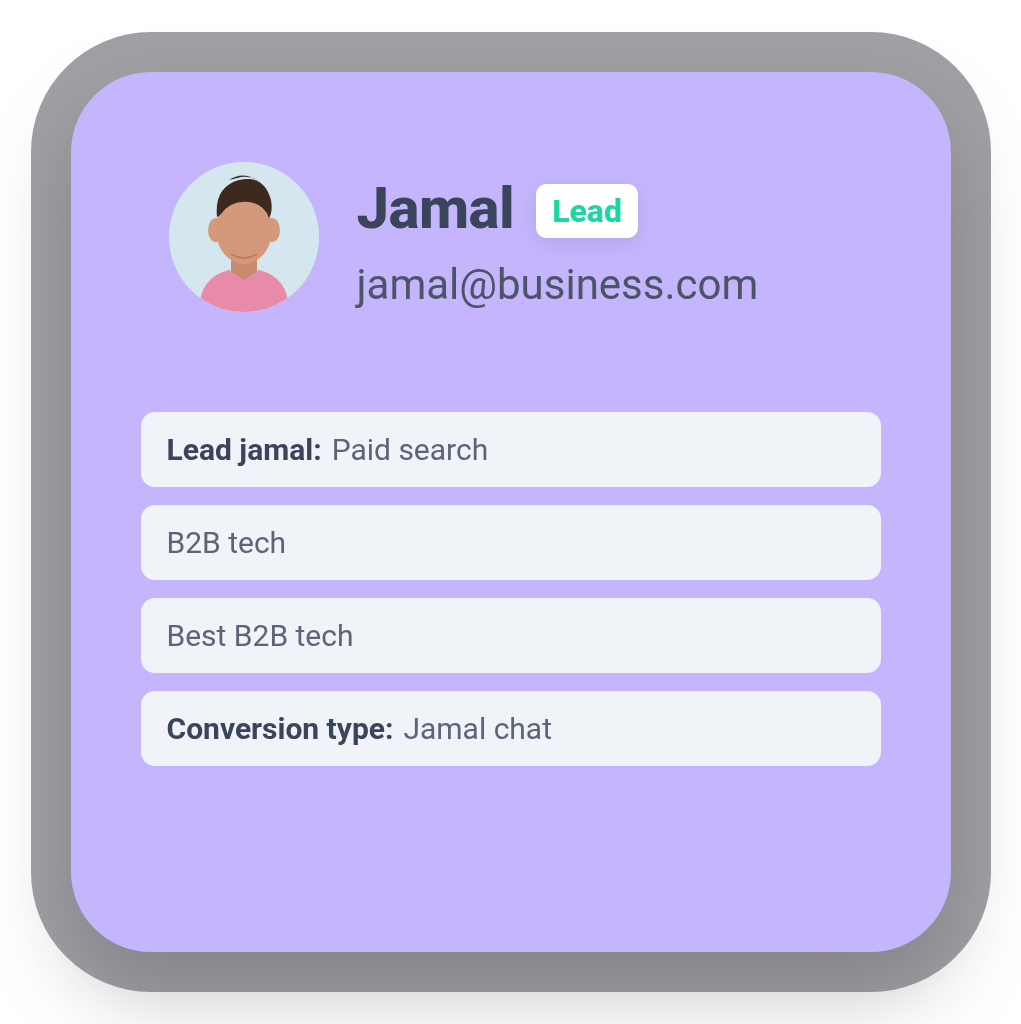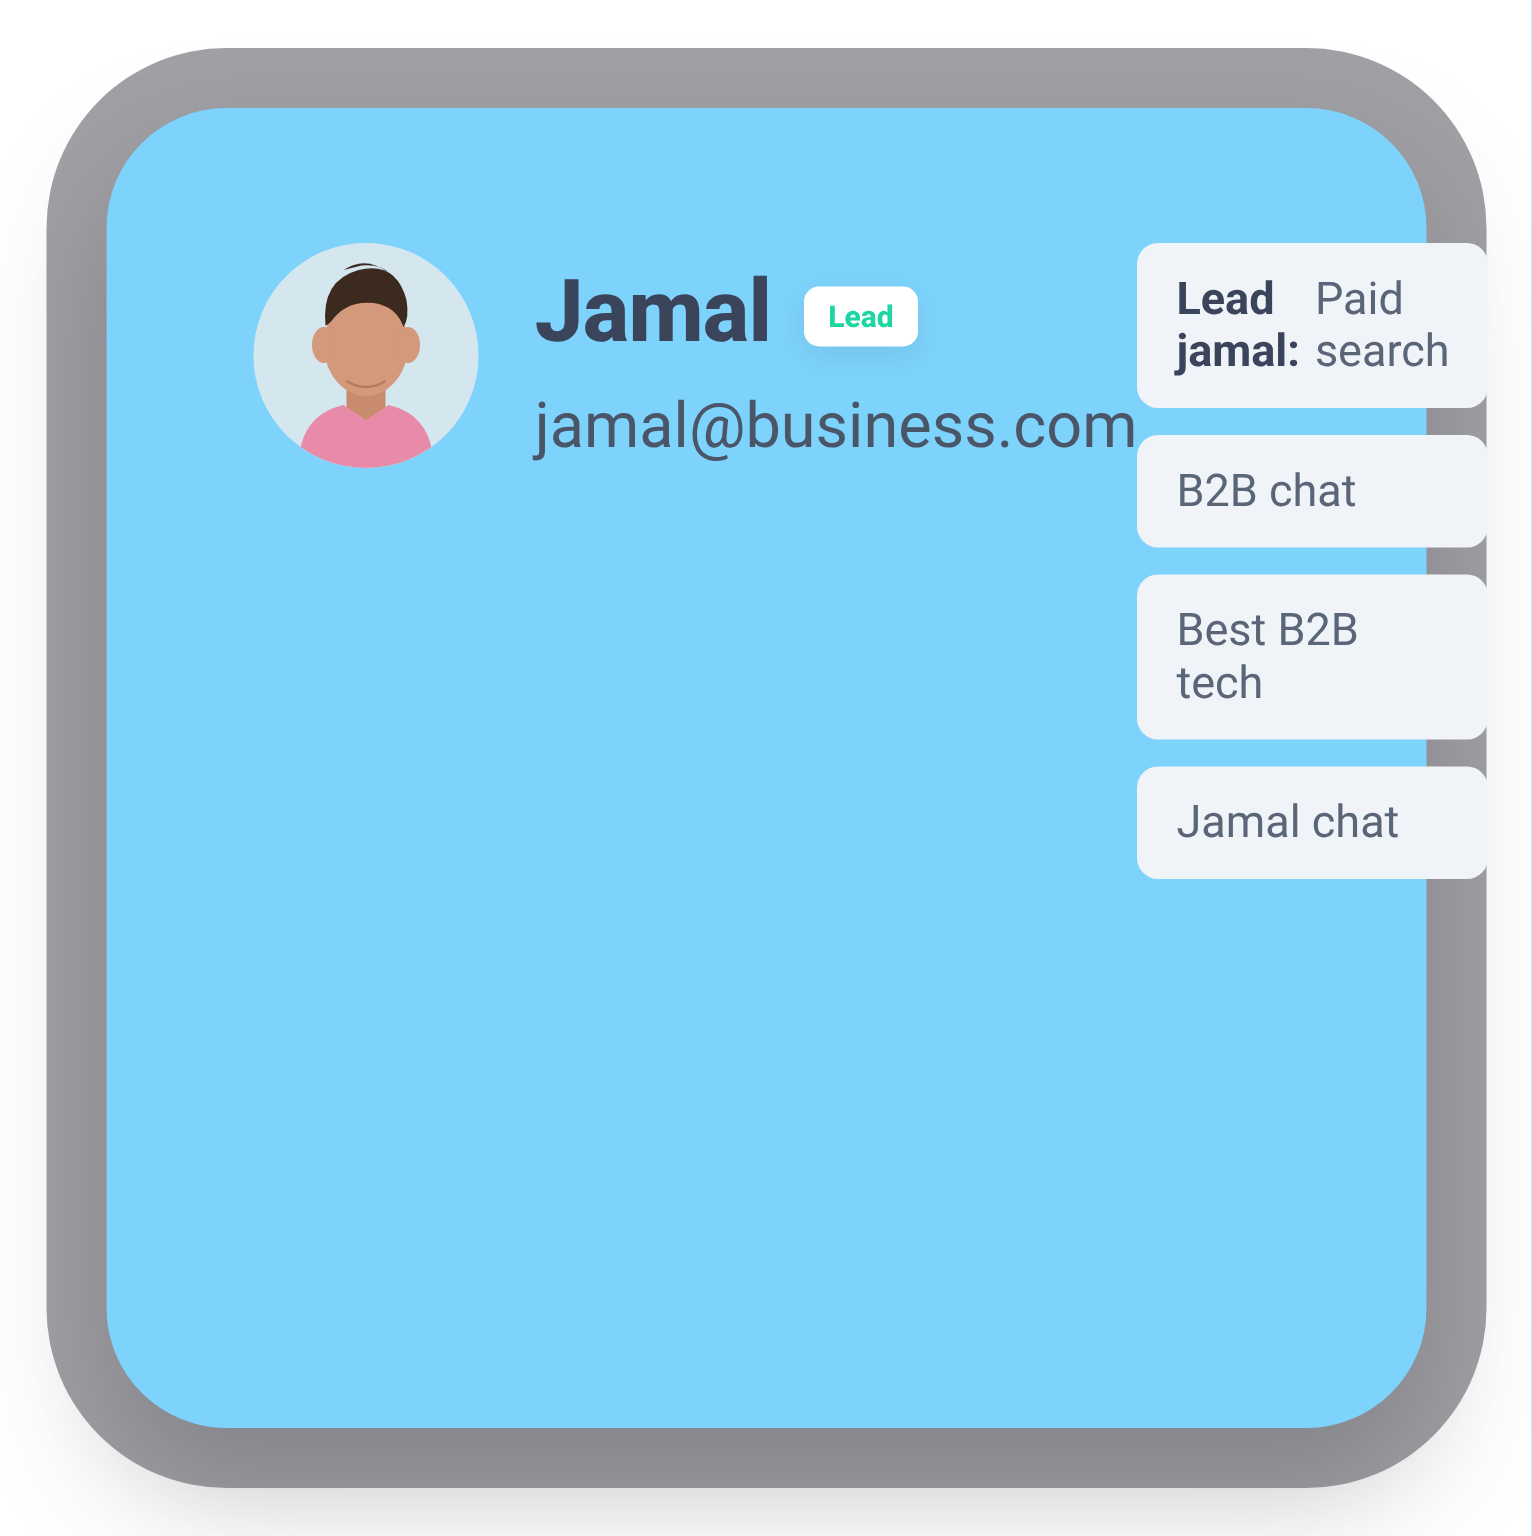--- a/index.html
+++ b/index.html
@@ -12,26 +12,26 @@
       background: transparent;
       width: 1021px;
       height: 1024px;
       display: flex;
       align-items: center;
       justify-content: center;
     }
     .card {
       width: 880px;
       height: 880px;
-      background: #7dd3fc;
+      background: #c4b5fd;
       border-radius: 80px;
       box-shadow: 0 0 0 40px rgba(80, 80, 90, 0.55), 0 40px 80px rgba(80, 80, 90, 0.35);
       padding: 90px 70px 70px 70px;
       display: flex;
-      flex-direction: row;
+      flex-direction: column;
     }
     .header {
       display: flex;
       align-items: flex-start;
       gap: 38px;
       margin-left: 28px;
       margin-bottom: 100px;
     }
     .avatar {
       width: 150px;
@@ -61,21 +61,21 @@
     .name {
       font-size: 58px;
       font-weight: 800;
       color: #3a445a;
       letter-spacing: -0.5px;
     }
     .badge {
       background: #ffffff;
       color: #1dd6a3;
       font-weight: 800;
-      font-size: 20px;
+      font-size: 32px;
       padding: 8px 16px;
       border-radius: 10px;
       box-shadow: 0 6px 20px rgba(0, 0, 0, 0.08);
       margin-top: 6px;
     }
     .email {
       font-size: 42px;
       font-weight: 400;
       color: #4a5568;
     }
@@ -135,22 +135,23 @@
       <div class="email">jamal@business.com</div>
     </div>
   </div>
 
   <div class="info-list">
     <div class="info-row">
       <span class="info-label">Lead jamal:</span>
       <span class="info-value">Paid search</span>
     </div>
     <div class="info-row">
-      <span class="info-value">B2B chat</span>
+      <span class="info-value">B2B tech</span>
     </div>
     <div class="info-row">
       <span class="info-value">Best B2B tech</span>
     </div>
     <div class="info-row">
+      <span class="info-label">Conversion type:</span>
       <span class="info-value">Jamal chat</span>
     </div>
   </div>
 </div>
 
 </body></html>

